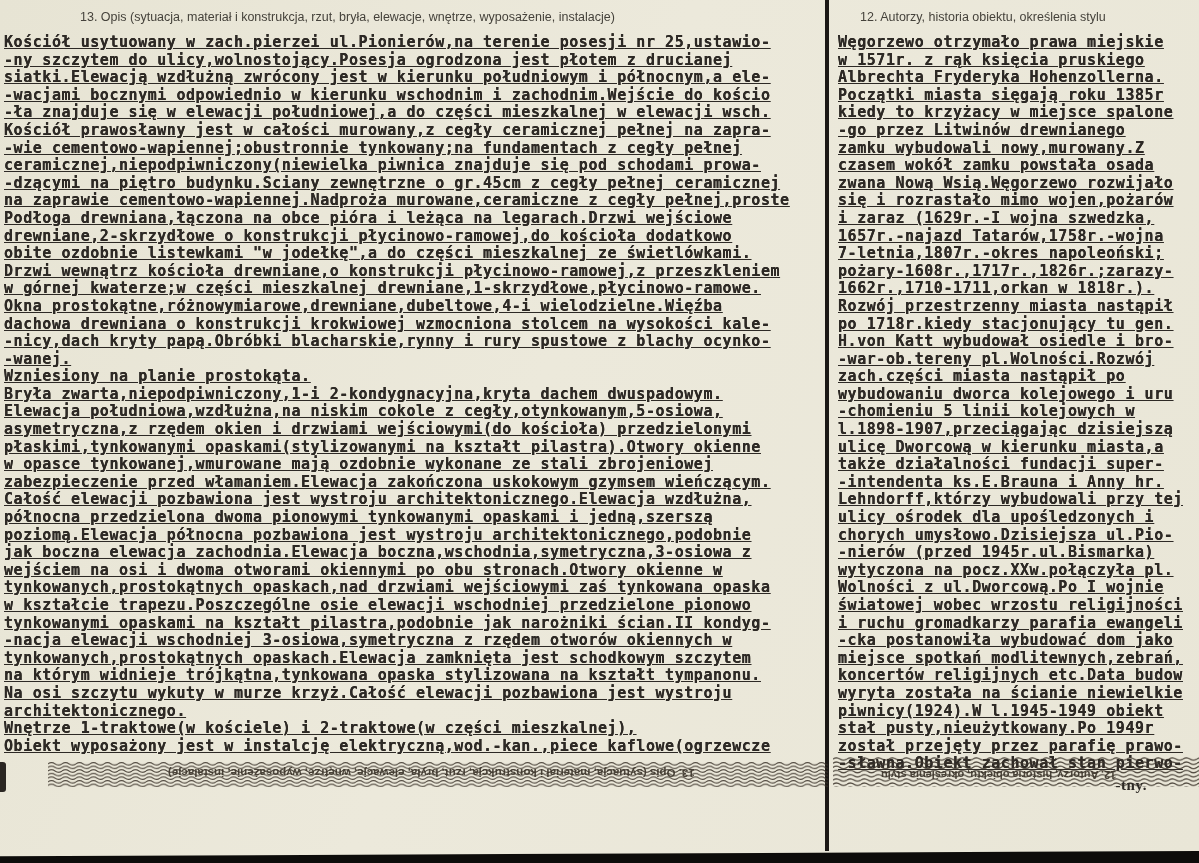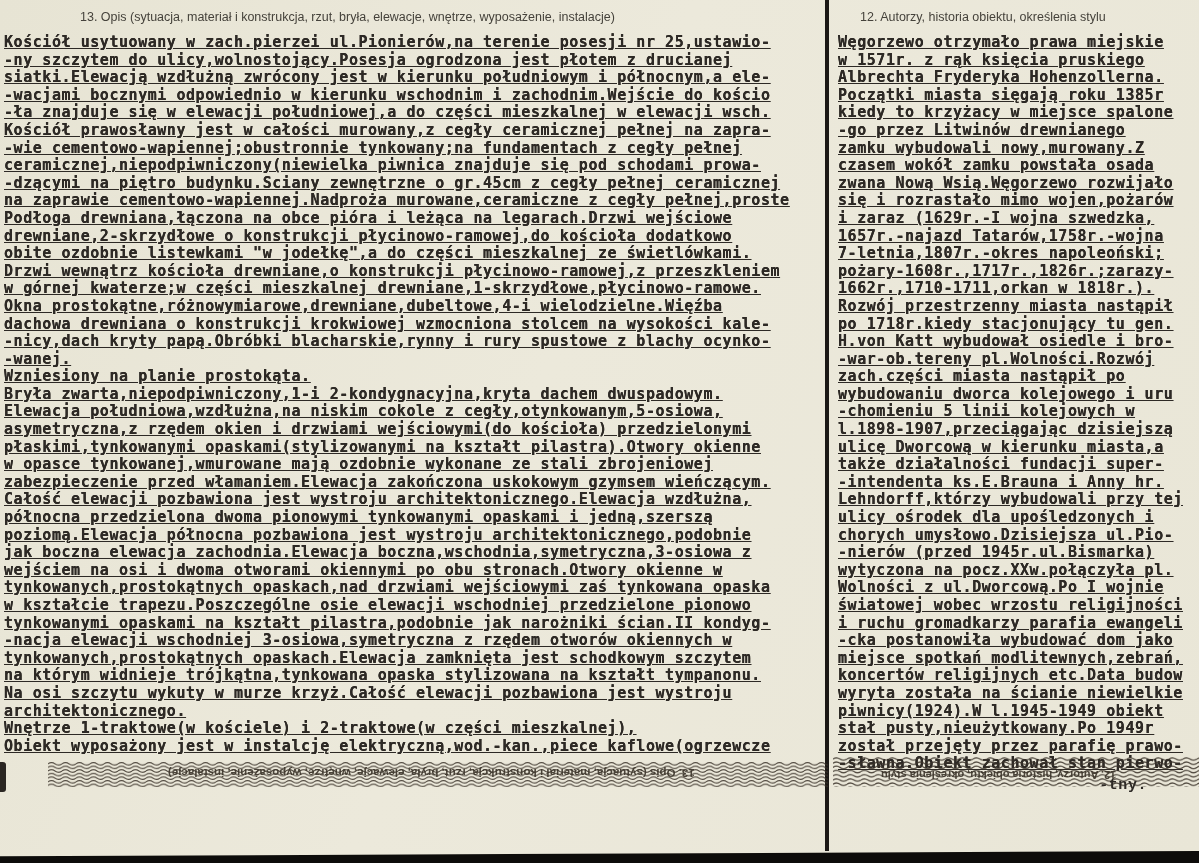--- a/index.html
+++ b/index.html
@@ -55,21 +55,21 @@
     font-weight: bold;
     color: #3c352b;
     white-space: nowrap;
     opacity: 0.9;
   }
   .band-left .inverted-text  { left: 120px; top: 5px; font-size: 11.5px; }
   .band-right .inverted-text { left: 48px;  top: 12px; font-size: 11px; }
   .strike-tail {
     position: absolute;
     right: 52px; top: 20px;
-    font-family: Liberation Mono, monospace;
+    font-family: Liberation Serif, serif;
     font-weight: bold;
     font-size: 15px;
     letter-spacing: 0.55px;
     color: #2d2925;
     text-align: center;
   }
   .bottom-strip {
     position: absolute;
     left: -6px; bottom: -3px;
     width: 1212px; height: 15px;

